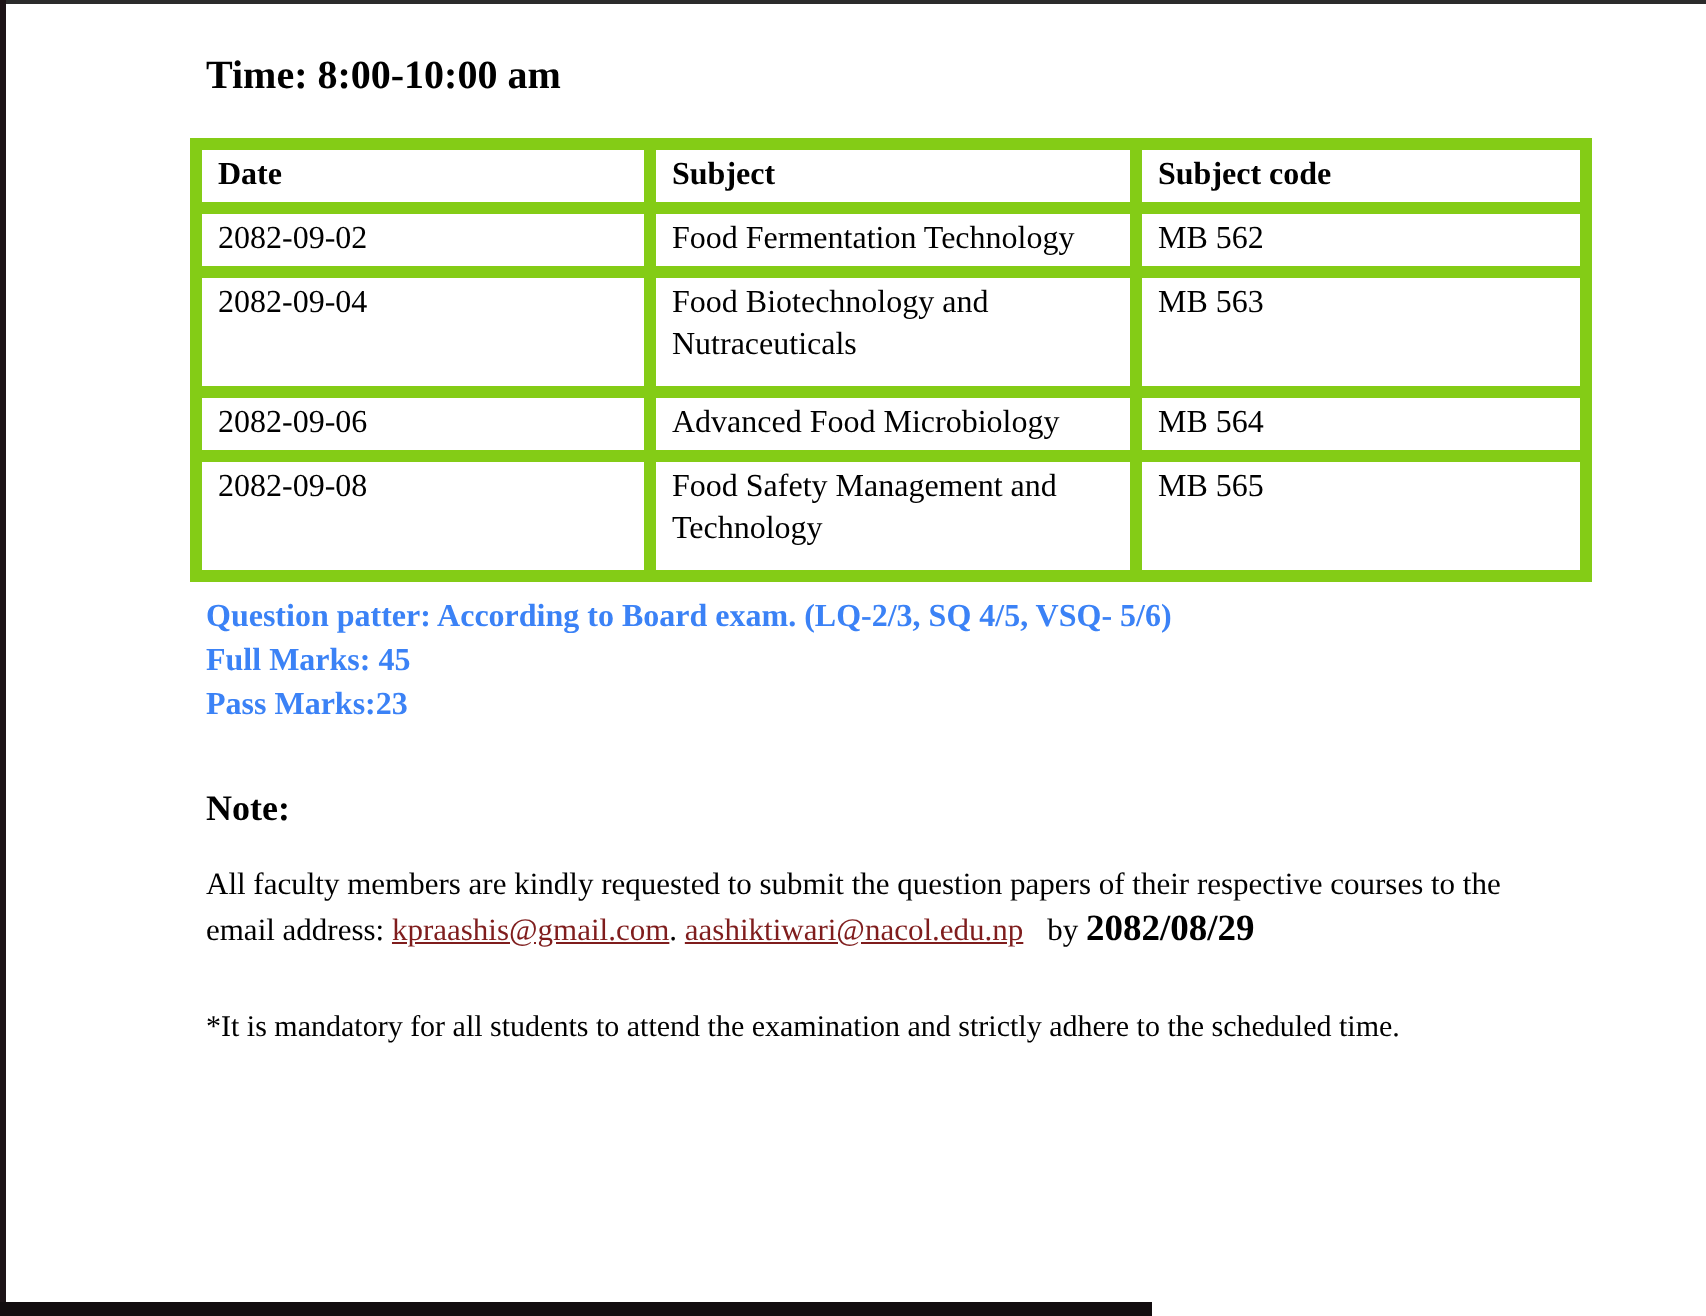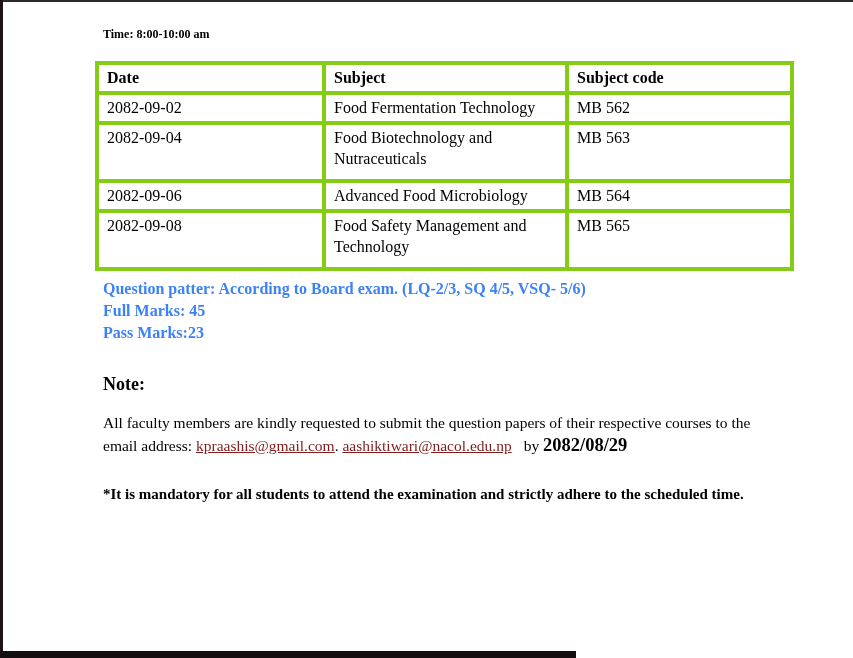--- a/index.html
+++ b/index.html
@@ -18,30 +18,30 @@
   .edge-bottom{ position:absolute; left:0; bottom:0; width:576px; height:7px; background:#120d0f; }
 
   
   .head { width:100%; text-align:center; padding-top:40px; }
   .title { font-size:27px; font-weight:bold; line-height:30px; }
   .sub   { font-size:16px; font-weight:bold; line-height:21px; }
   .sub.first { margin-top:9px; }
 
   .content { padding-left:95px; padding-right:60px; }
 
-  .time-line { margin:27px 0 0 8px; font-size:12px; font-weight:bold; }
+  .time-line { margin:27px 0 0 8px; font-size:20px; font-weight:bold; }
 
   table.sched {
     border-collapse:collapse;
     margin-top:19px;
     width:695px;
     table-layout:fixed;
   }
   table.sched td, table.sched th {
-    border:4px solid #84cc16;
+    border:6px solid #84cc16;
     font-size:16px;
     text-align:left;
     vertical-align:top;
     padding:2px 6px 2px 8px;
     font-weight:normal;
     line-height:21px;
   }
   table.sched th { font-weight:bold; }
   .col-date { width:227px; } .col-subj { width:243px; } .col-code { width:225px; }
   tr.h1 th { height:22px; }
@@ -50,21 +50,21 @@
 
   .redblock { margin:7px 0 0 8px; color:#3b82f6; font-weight:bold; font-size:16px; line-height:22px; }
 
   .note-head { margin:30px 0 0 8px; font-size:18px; font-weight:bold; }
 
   .para { margin:17px 0 0 8px; font-size:15.5px; line-height:22px; }
   .para a { color:#7f1d1d; text-decoration:underline; cursor:pointer; }
   .by-label { margin-left:12px; }
   .deadline { font-weight:bold; font-size:18.5px; }
 
-  .mandatory { margin:29px 0 0 8px; font-size:15px; font-weight:bold; }
+  .mandatory { margin:29px 0 0 8px; font-size:15px; font-weight:normal; }
 </style>
 </head>
 <body>
 
 <div class="doc">
 
 
   <div class="content">
 
     <div class="time-line">Time: 8:00-10:00 am</div>

